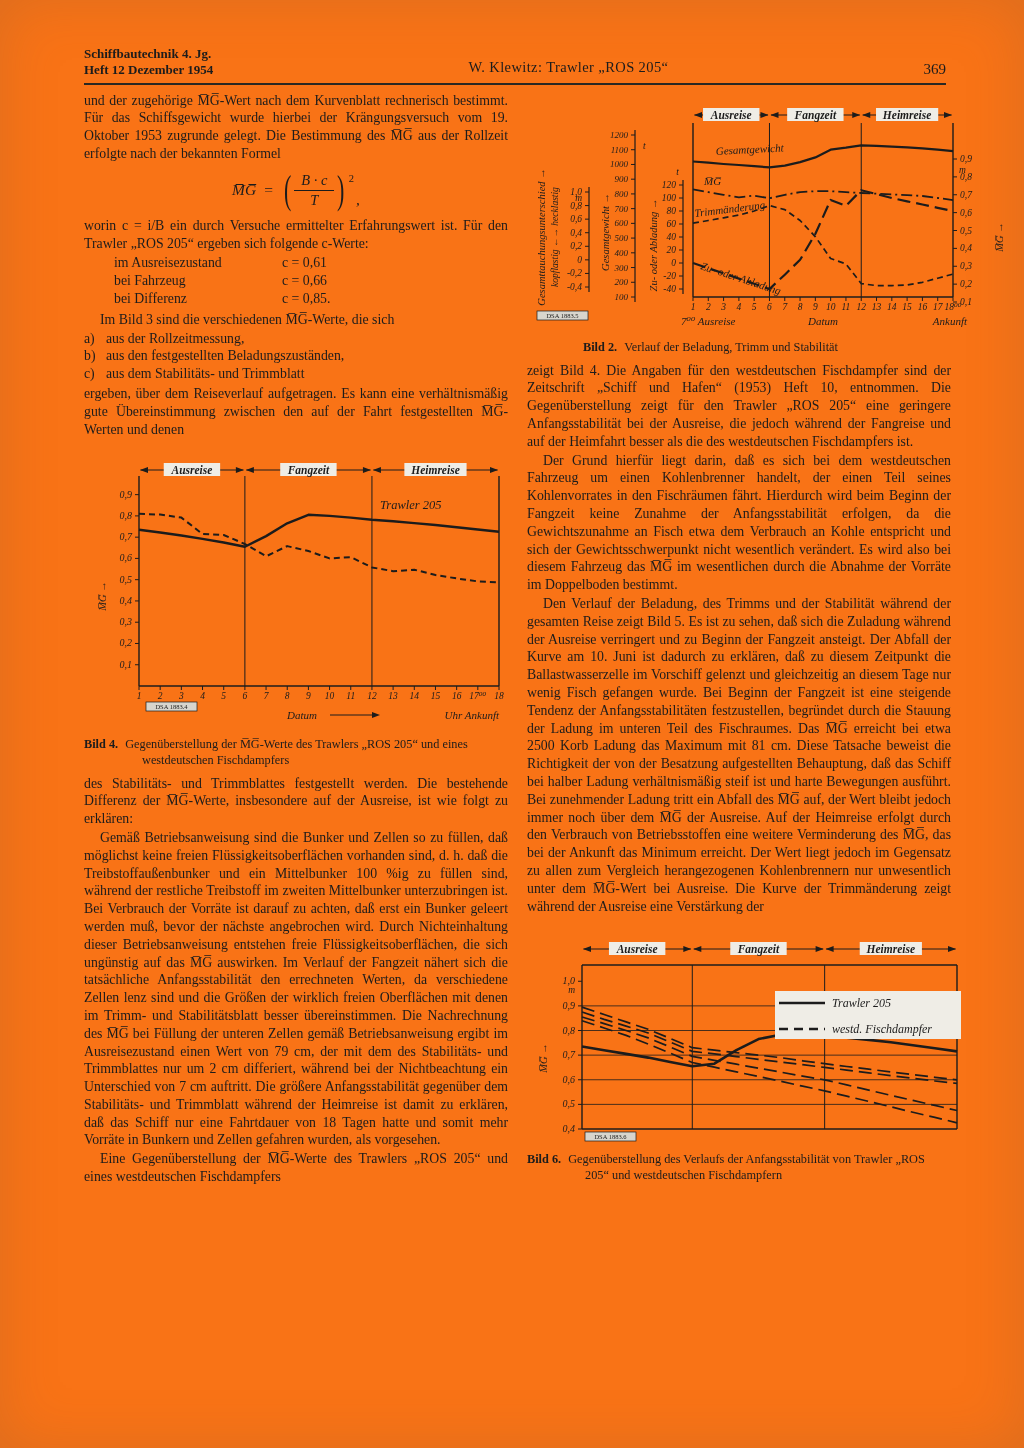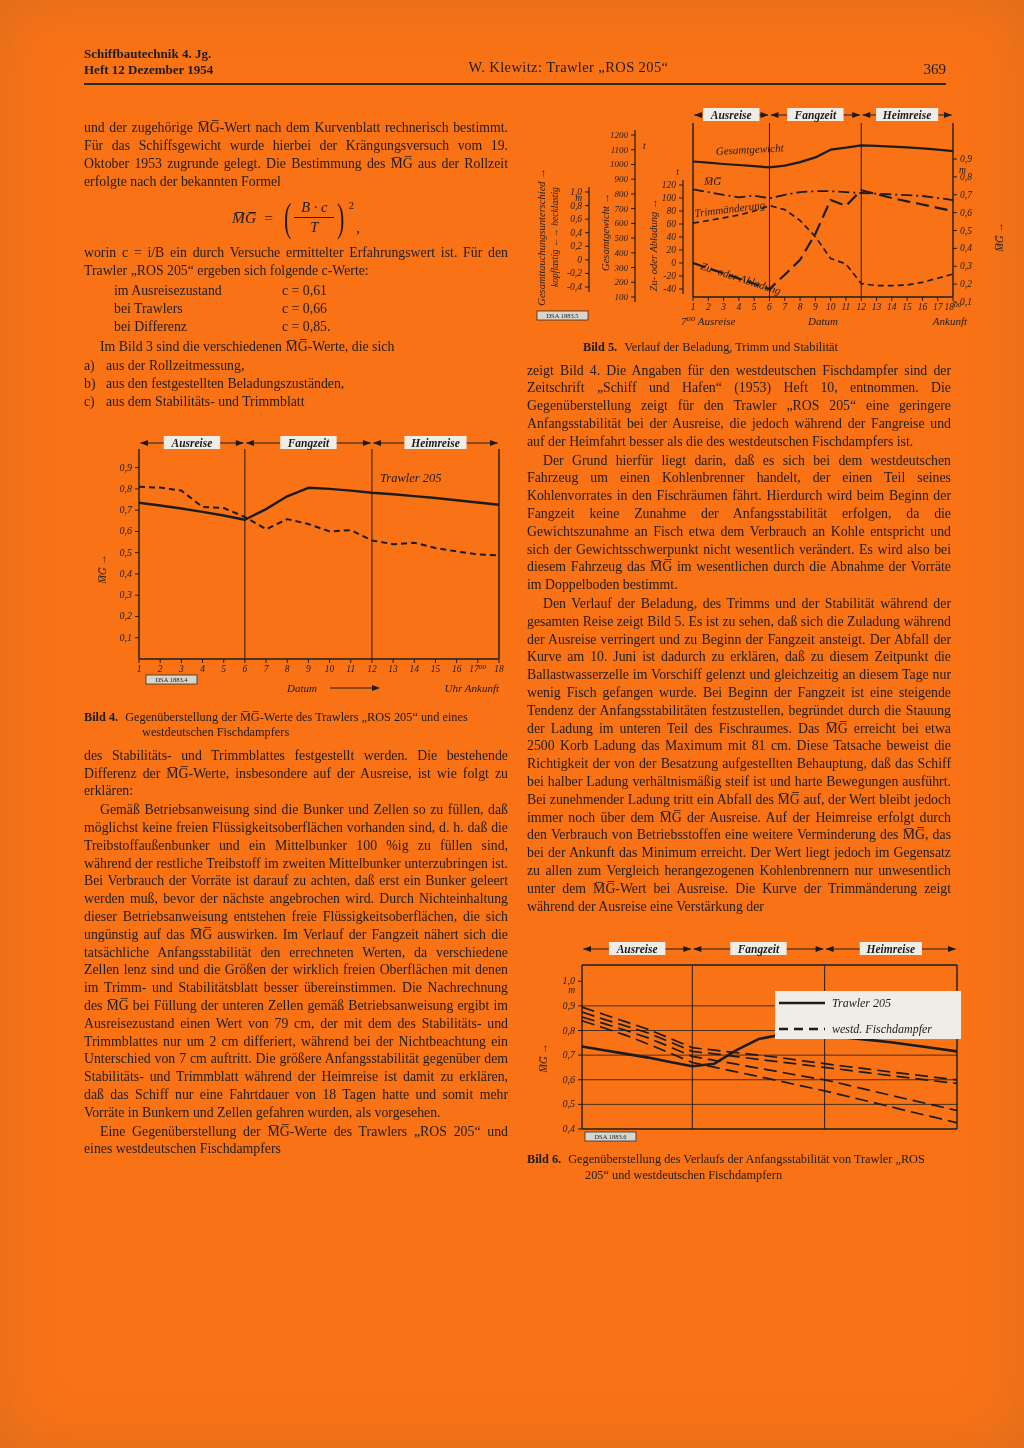--- a/index.html
+++ b/index.html
@@ -71,21 +71,21 @@
         </div>
 
         <p>worin c = i/B ein durch Versuche ermittelter Erfahrungswert ist. Für den Trawler „ROS 205“ ergeben sich folgende c-Werte:</p>
 
         <div class="c-table">
           <div class="c-row">
               <span class="cl">im Ausreisezustand</span>
               <span>c = 0,61</span>
             </div>
           <div class="c-row">
-              <span class="cl">bei Trawlers</span>
+              <span class="cl">bei Fahrzeug</span>
               <span>c = 0,66</span>
             </div>
           <div class="c-row">
               <span class="cl">bei Differenz</span>
               <span>c = 0,85.</span>
             </div>
         </div>
 
         <p class="ind">Im Bild 3 sind die verschiedenen M̅G̅-Werte, die sich</p>
 
@@ -97,20 +97,21 @@
           <div class="abc-row">
               <span class="mk">b)</span>
               <span>aus den festgestellten Beladungszuständen,</span>
             </div>
           <div class="abc-row">
               <span class="mk">c)</span>
               <span>aus dem Stabilitäts- und Trimmblatt</span>
             </div>
         </div>
 
+        <p>ergeben, über dem Reiseverlauf aufgetragen. Es kann eine verhältnismäßig gute Übereinstimmung zwischen den auf der Fahrt festgestellten M̅G̅-Werten und denen</p>
 
         <div class="figure">
           <svg width="425" height="288" viewBox="0 0 425 288">
               <line x1="55" y1="30" x2="55" y2="240" stroke="#1c1c1c" stroke-width="1.4"></line>
               <line x1="415" y1="30" x2="415" y2="240" stroke="#1c1c1c" stroke-width="1.4"></line>
               <line x1="55" y1="240" x2="415" y2="240" stroke="#1c1c1c" stroke-width="1.4"></line>
               <line x1="160.88235294117646" y1="30" x2="160.88235294117646" y2="240" stroke="#1c1c1c" stroke-width="1"></line>
               <line x1="287.9411764705883" y1="30" x2="287.9411764705883" y2="240" stroke="#1c1c1c" stroke-width="1"></line>
               <line x1="56.5" y1="24" x2="159.38235294117646" y2="24" stroke="#1c1c1c" stroke-width="1.1"></line>
               <path d="M 56 24 l 8 -3 l 0 6 z" fill="#1c1c1c"></path>
@@ -357,21 +358,21 @@
               <polyline points="160.0,126.2 175.3,123.5 190.6,120.8 205.9,118.1 221.2,114.0 236.5,108.6 251.8,112.6 267.1,123.5 282.4,139.8 297.6,161.5 312.9,166.9 328.2,186.6 343.5,188.6 358.8,188.6 374.1,188.0 389.4,185.3 404.7,181.2 420.0,177.1" fill="none" stroke="#1c1c1c" stroke-width="1.7" stroke-linejoin="round" stroke-dasharray="6 4"></polyline>
               <polyline points="160.0,166.0 175.3,171.2 190.6,176.4 205.9,181.6 221.2,186.8 236.5,192.0 251.8,177.7 267.1,162.8 282.4,136.8 297.6,103.0 312.9,108.8 328.2,93.2 343.5,97.1 358.8,101.0 374.1,104.3 389.4,107.5 404.7,110.8 420.0,114.0" fill="none" stroke="#1c1c1c" stroke-width="2.2" stroke-linejoin="round" stroke-dasharray="13 6"></polyline>
               <text x="183" y="58" fill="#1c1c1c" font-size="11" text-anchor="start" font-style="italic" font-weight="normal" font-family="&quot;Liberation Serif&quot;,&quot;DejaVu Serif&quot;,serif" transform="rotate(-3 183 58)">Gesamtgewicht</text>
               <text x="171" y="88" fill="#1c1c1c" font-size="11" text-anchor="start" font-style="italic" font-weight="normal" font-family="&quot;Liberation Serif&quot;,&quot;DejaVu Serif&quot;,serif">M̅G̅</text>
               <text x="162" y="120" fill="#1c1c1c" font-size="11" text-anchor="start" font-style="italic" font-weight="normal" font-family="&quot;Liberation Serif&quot;,&quot;DejaVu Serif&quot;,serif" transform="rotate(-7 162 120)">Trimmänderung</text>
               <text x="167" y="172" fill="#1c1c1c" font-size="11" text-anchor="start" font-style="italic" font-weight="normal" font-family="&quot;Liberation Serif&quot;,&quot;DejaVu Serif&quot;,serif" transform="rotate(18 167 172)">Zu- oder Abladung</text>
               <rect x="4" y="214" width="51" height="9" fill="#d8d5cd" stroke="#1c1c1c" stroke-width="0.7"></rect>
               <text x="29.5" y="221" fill="#1c1c1c" font-size="6.5" text-anchor="middle" font-style="normal" font-weight="normal" font-family="&quot;Liberation Serif&quot;,&quot;DejaVu Serif&quot;,serif">DSA 1883.5</text>
             </svg>
           <div class="fig-caption center">
-            <span class="cap-label">Bild 5.</span><span>Verlauf der Beladung, Trimm und Stabilität</span>
+            <span class="cap-label">Bild 2.</span><span>Verlauf der Beladung, Trimm und Stabilität</span>
           </div>
         </div>
 
         <p>zeigt Bild 4. Die Angaben für den westdeutschen Fischdampfer sind der Zeitschrift „Schiff und Hafen“ (1953) Heft 10, entnommen. Die Gegenüberstellung zeigt für den Trawler „ROS 205“ eine geringere Anfangsstabilität bei der Ausreise, die jedoch während der Fangreise und auf der Heimfahrt besser als die des westdeutschen Fischdampfers ist.</p>
         <p class="ind">Der Grund hierfür liegt darin, daß es sich bei dem westdeutschen Fahrzeug um einen Kohlenbrenner handelt, der einen Teil seines Kohlenvorrates in den Fischräumen fährt. Hierdurch wird beim Beginn der Fangzeit keine Zunahme der Anfangsstabilität erfolgen, da die Gewichtszunahme an Fisch etwa dem Verbrauch an Kohle entspricht und sich der Gewichtsschwerpunkt nicht wesentlich verändert. Es wird also bei diesem Fahrzeug das M̅G̅ im wesentlichen durch die Abnahme der Vorräte im Doppelboden bestimmt.</p>
         <p class="ind">Den Verlauf der Beladung, des Trimms und der Stabilität während der gesamten Reise zeigt Bild 5. Es ist zu sehen, daß sich die Zuladung während der Ausreise verringert und zu Beginn der Fangzeit ansteigt. Der Abfall der Kurve am 10. Juni ist dadurch zu erklären, daß zu diesem Zeitpunkt die Ballastwasserzelle im Vorschiff gelenzt und gleichzeitig an diesem Tage nur wenig Fisch gefangen wurde. Bei Beginn der Fangzeit ist eine steigende Tendenz der Anfangsstabilitäten festzustellen, begründet durch die Stauung der Ladung im unteren Teil des Fischraumes. Das M̅G̅ erreicht bei etwa 2500 Korb Ladung das Maximum mit 81 cm. Diese Tatsache beweist die Richtigkeit der von der Besatzung aufgestellten Behauptung, daß das Schiff bei halber Ladung verhältnismäßig steif ist und harte Bewegungen ausführt. Bei zunehmender Ladung tritt ein Abfall des M̅G̅ auf, der Wert bleibt jedoch immer noch über dem M̅G̅ der Ausreise. Auf der Heimreise erfolgt durch den Verbrauch von Betriebsstoffen eine weitere Verminderung des M̅G̅, das bei der Ankunft das Minimum erreicht. Der Wert liegt jedoch im Gegensatz zu allen zum Vergleich herangezogenen Kohlenbrennern nur unwesentlich unter dem M̅G̅-Wert bei Ausreise. Die Kurve der Trimmänderung zeigt während der Ausreise eine Verstärkung der</p>
 
         <div class="figure">
           <svg width="445" height="226" viewBox="0 0 445 226">
               <line x1="55" y1="181.37537537537537" x2="430" y2="181.37537537537537" stroke="#1c1c1c" stroke-width="0.8"></line>

